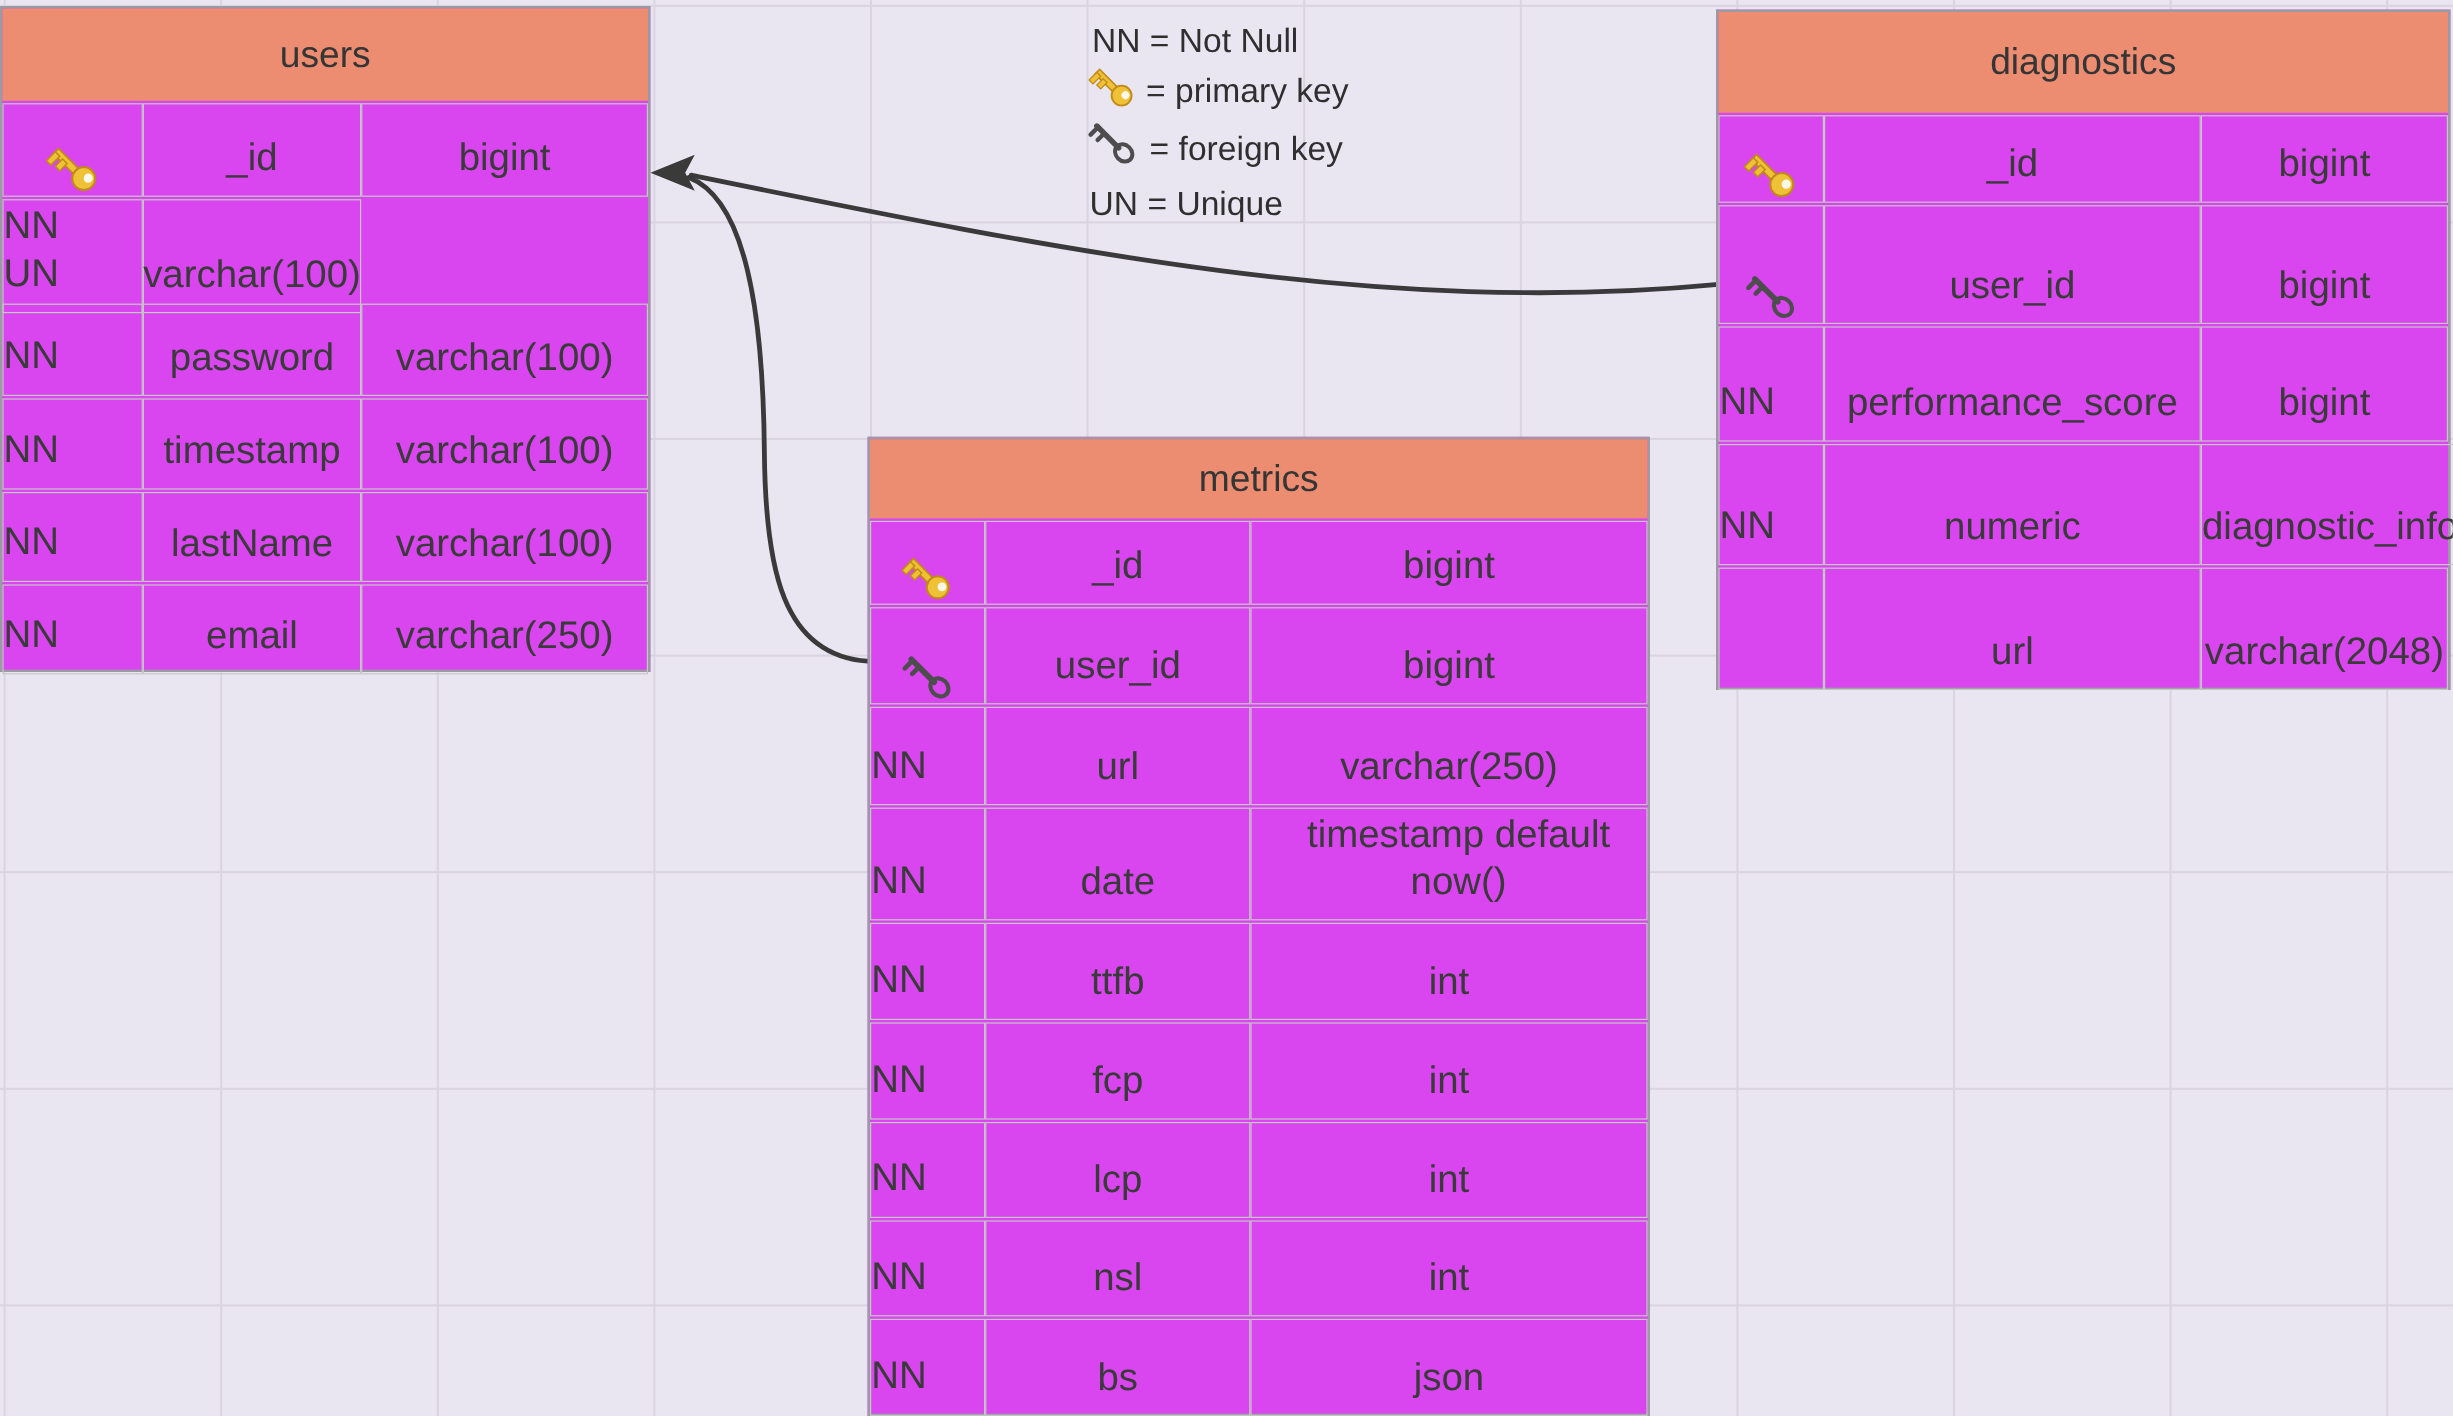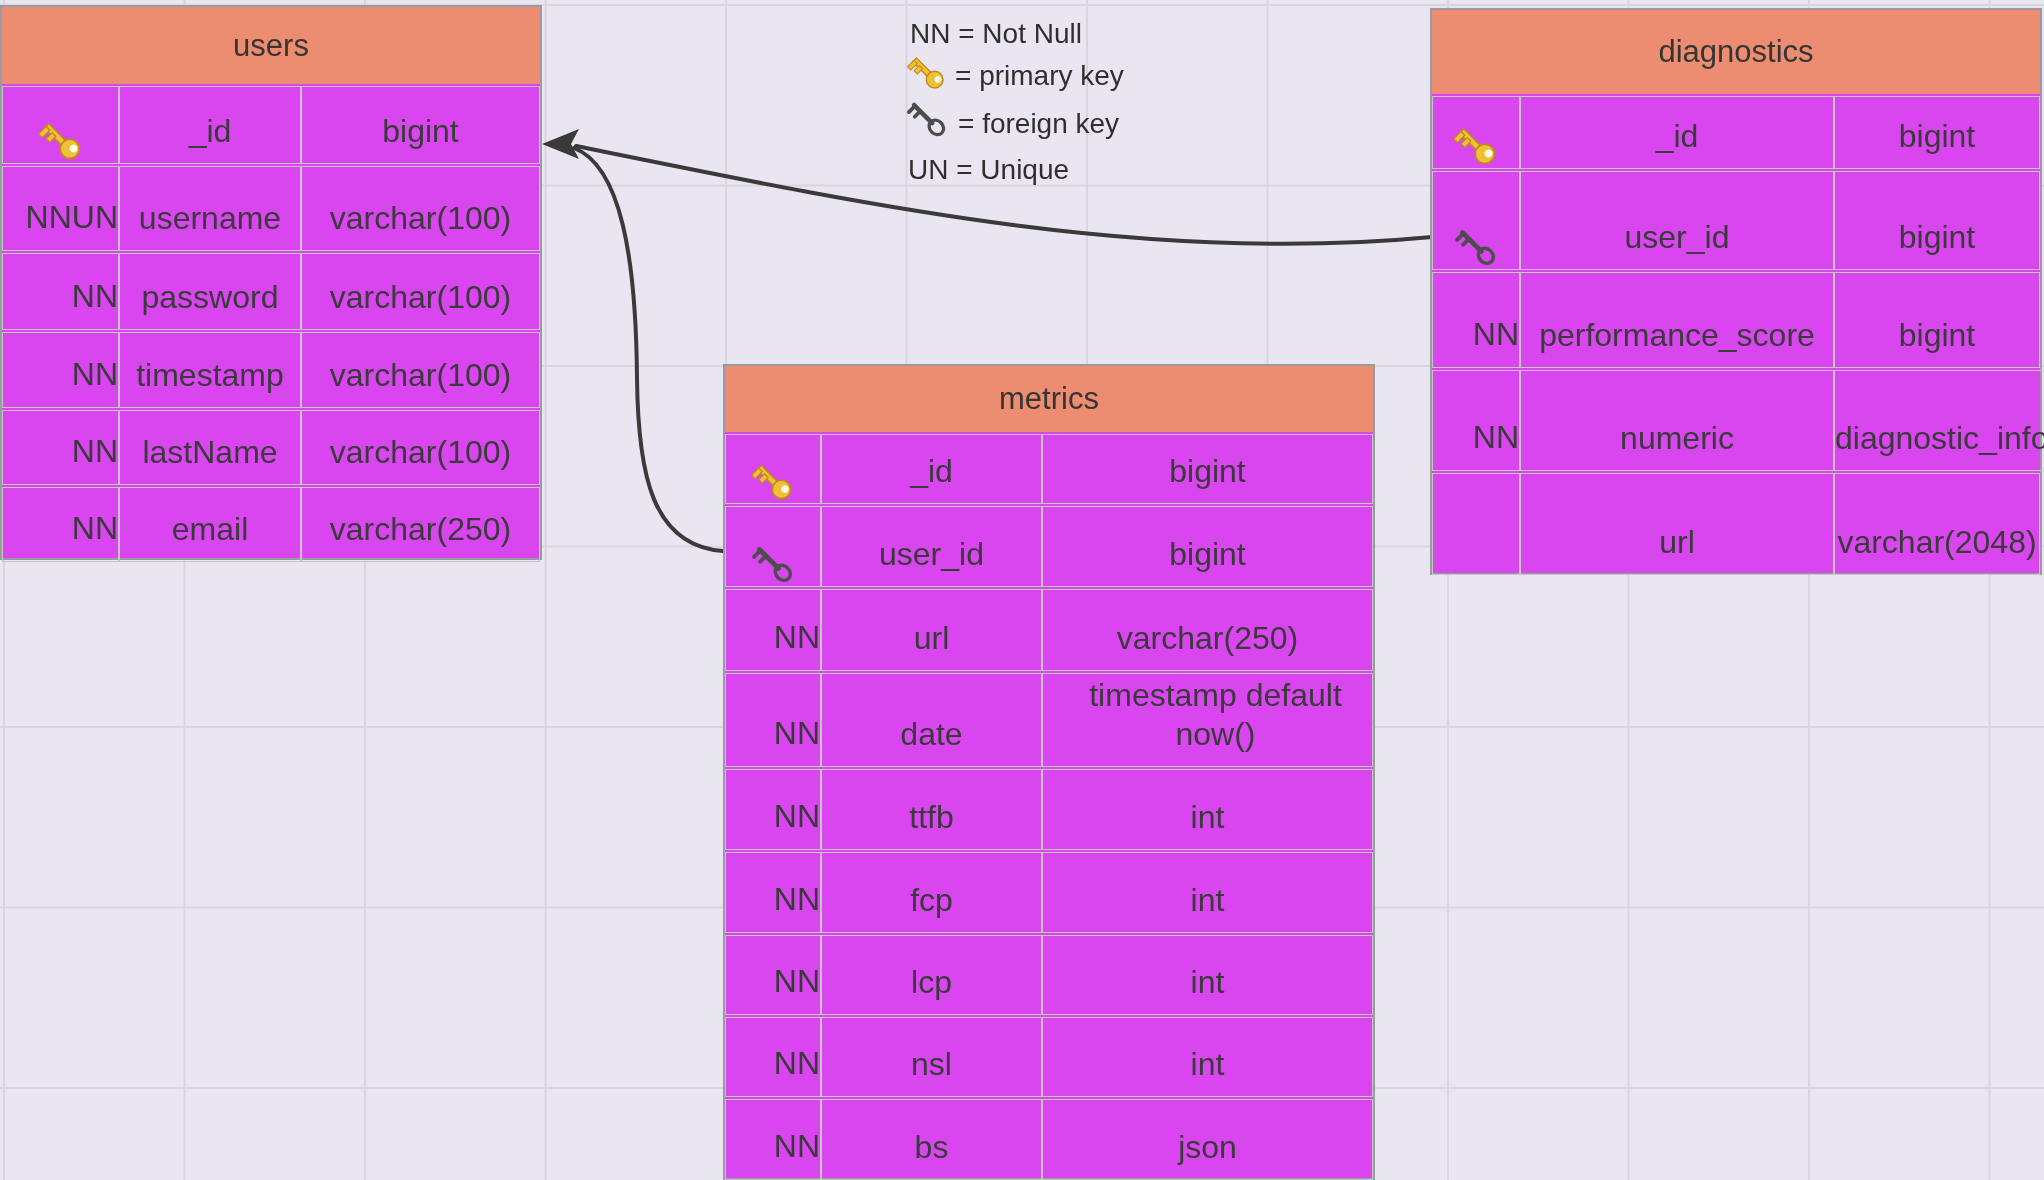--- a/index.html
+++ b/index.html
@@ -29,21 +29,21 @@
   }
   .row{display:grid;margin-top:2px;flex:0 0 auto;box-sizing:border-box;}
   .users .row{grid-template-columns:117px 182px 1fr;}
   .metrics .row{grid-template-columns:96px 221px 1fr;}
   .diagnostics .row{grid-template-columns:88px 314px 1fr;}
   .cell{
     border:1px solid #C6C6C6;box-sizing:border-box;
     display:flex;align-items:flex-end;justify-content:center;
     padding-bottom:13px;font-size:32px;line-height:1.2;text-align:center;
   }
-  .flag-cell{flex-direction:row;justify-content:flex-end;align-items:flex-end;
+  .flag-cell{flex-direction:column;justify-content:flex-end;align-items:flex-start;
     padding-bottom:13px;line-height:40px;}
   .icon-center{justify-content:center;padding-bottom:0;}
   .key-svg{display:block;}
   
   #legend{position:absolute;left:905px;top:8px;z-index:3;width:360px;height:200px;}
   .lg-line{position:absolute;font-size:28px;color:#2f2f2f;white-space:nowrap;}
   .lg-icon{position:absolute;}
 </style>
 </head>
 <body>
@@ -102,21 +102,20 @@
     </div>
     <div class="cell">_id</div>
     <div class="cell">bigint</div>
   </div>
 
   <div class="row" style="height:85px">
     <div class="cell flag-cell">
       <span>NN</span>
       <span>UN</span>
     </div>
-    <div class="cell">username</div>
     <div class="cell">varchar(100)</div>
   </div>
 
   <div class="row" style="height:77px">
     <div class="cell flag-cell">
       <span>NN</span>
     </div>
     <div class="cell">password</div>
     <div class="cell">varchar(100)</div>
   </div>

